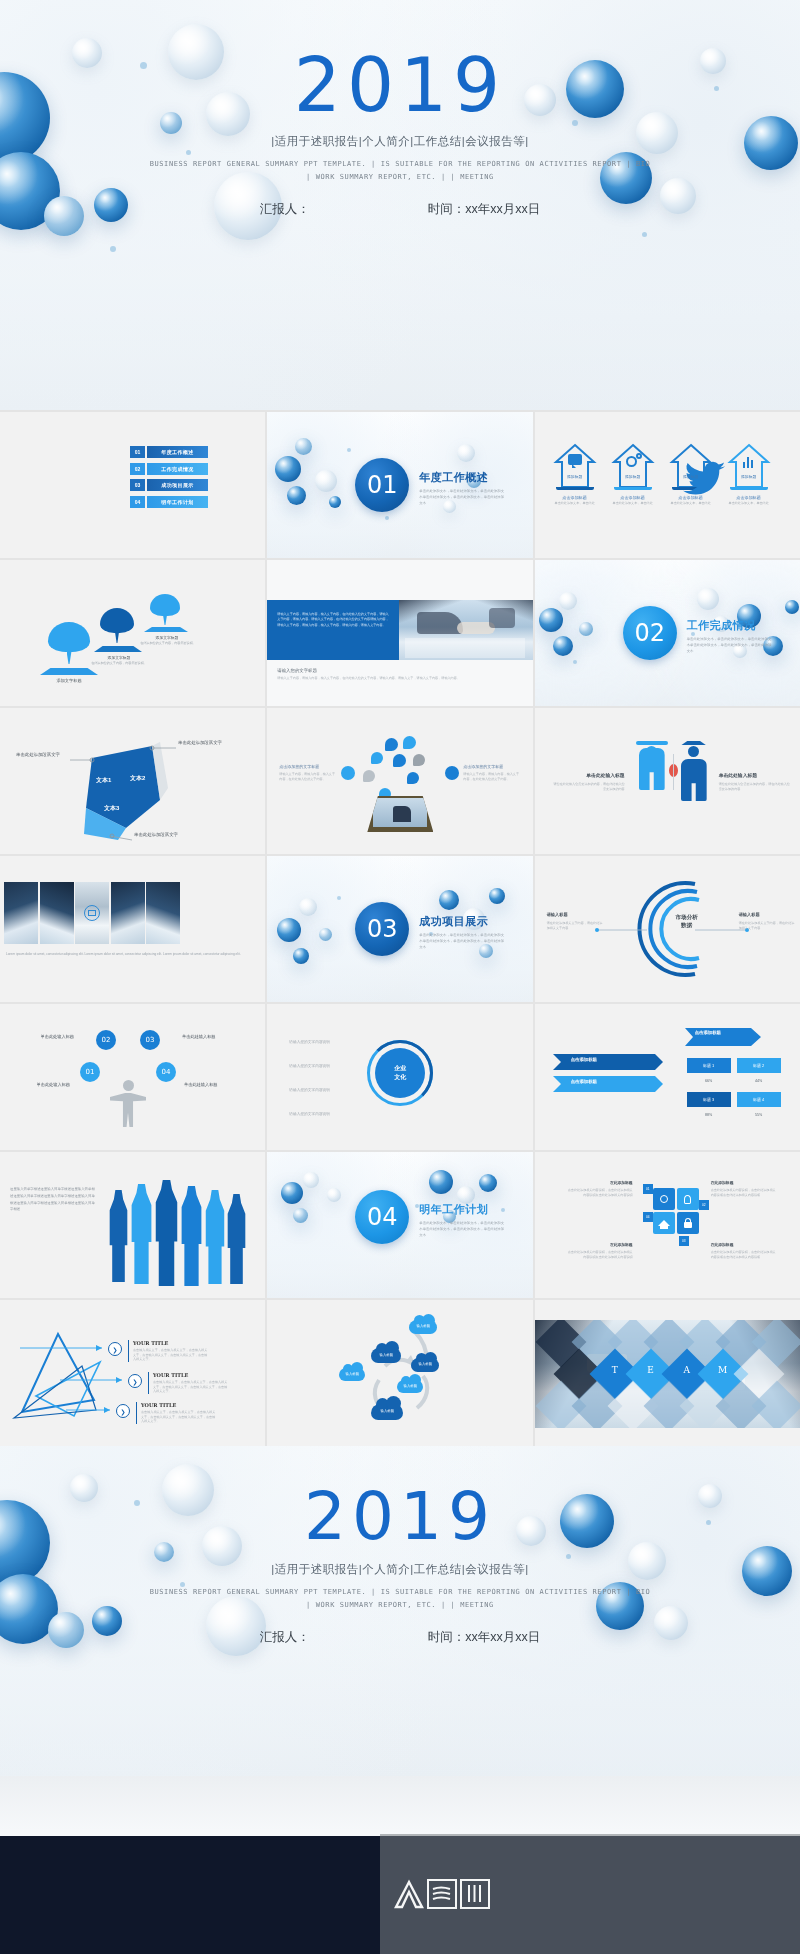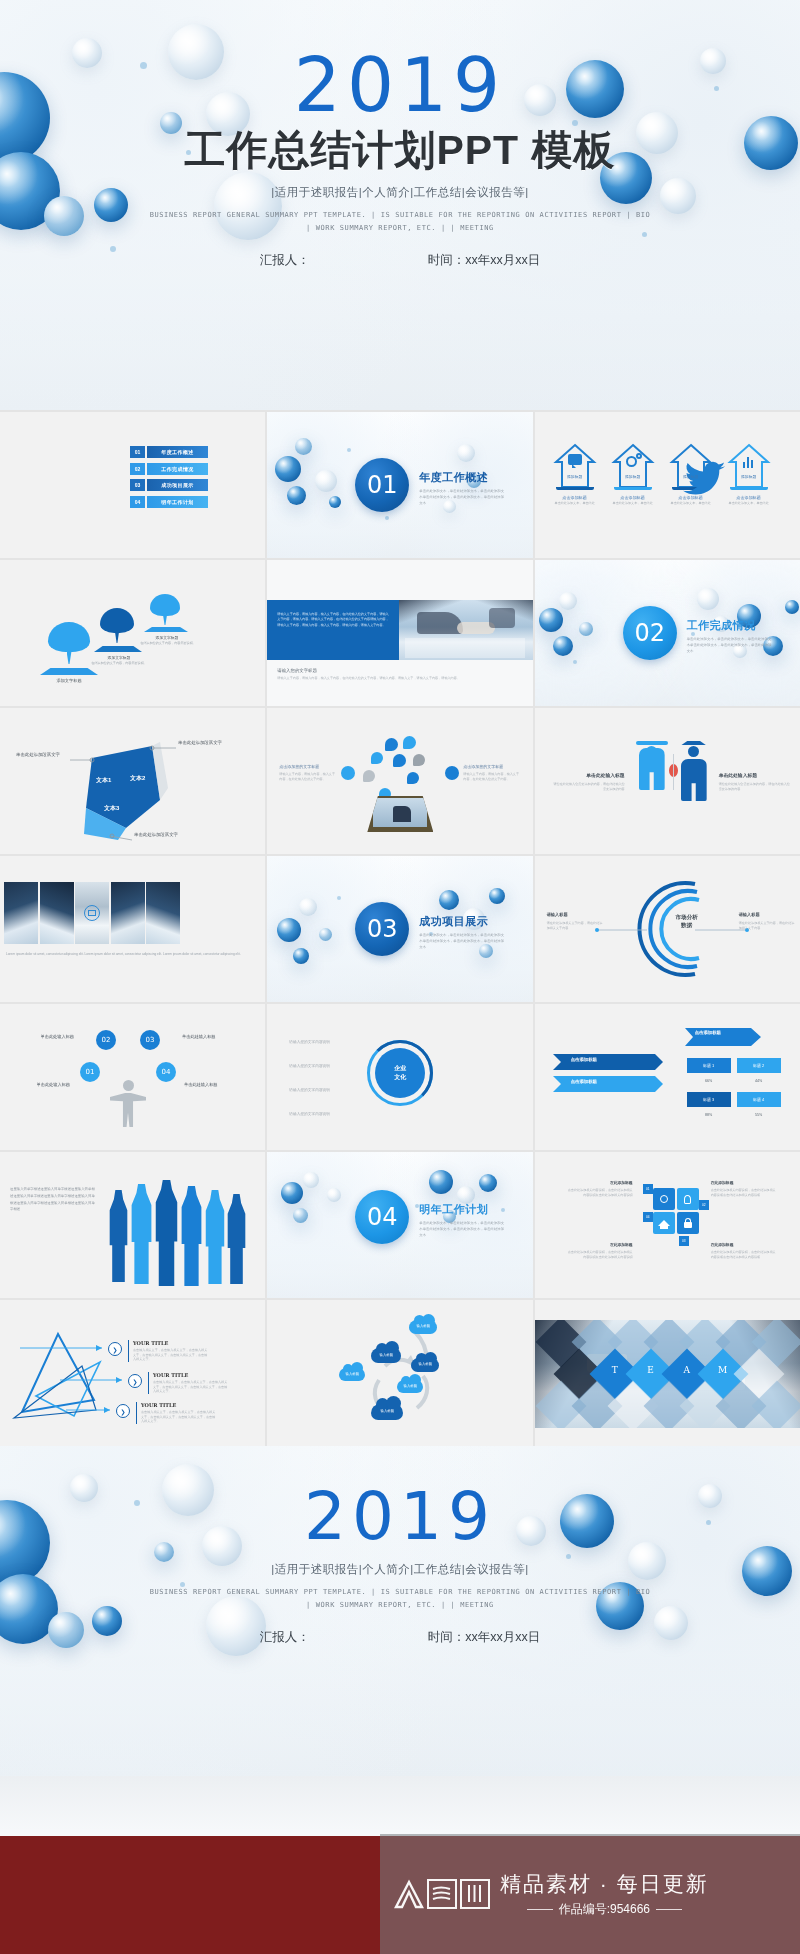--- a/index.html
+++ b/index.html
@@ -3,21 +3,21 @@
 <meta charset="utf-8">
 <style>
   * { box-sizing: border-box; margin:0; padding:0; }
   body {
     width: 800px; height: 1954px;
     font-family: "Liberation Sans", sans-serif;
     background: #ffffff;
     overflow: hidden;
     position: relative;
   }
-  .page { width:800px; height:1954px; position:relative; background:#7f1d1d; }
+  .page { width:800px; height:1954px; position:relative; background:#0f172a; }
 
   
   .cover {
     position:relative; width:800px; height:410px;
     background:
       radial-gradient(circle at 12% 22%, #eef4f9 0%, rgba(238,244,249,0) 55%),
       radial-gradient(circle at 88% 30%, #eaf1f7 0%, rgba(234,241,247,0) 55%),
       linear-gradient(180deg,#fbfdfe 0%, #f3f7fa 55%, #e9eff4 100%);
     overflow:hidden;
   }
@@ -183,21 +183,20 @@
     <div class="ball pale" style="left:700px;top:48px;width:26px;height:26px;"></div>
     <div class="dot" style="left:140px;top:62px;width:7px;height:7px;"></div>
     <div class="dot" style="left:186px;top:150px;width:5px;height:5px;"></div>
     <div class="dot" style="left:110px;top:246px;width:6px;height:6px;"></div>
     <div class="dot" style="left:572px;top:120px;width:6px;height:6px;"></div>
     <div class="dot" style="left:714px;top:86px;width:5px;height:5px;"></div>
     <div class="dot" style="left:642px;top:232px;width:5px;height:5px;"></div>
 
     <div class="cover-inner">
       <div class="yr">2019</div>
-      <div class="maintitle">工作总结计划PPT  模板</div>
       <div class="subtitle">|适用于述职报告|个人简介|工作总结|会议报告等|</div>
       <div class="enline">
         <div>BUSINESS REPORT GENERAL SUMMARY PPT TEMPLATE.  |  IS SUITABLE FOR THE REPORTING ON ACTIVITIES REPORT | BIO</div>
         <div>| WORK SUMMARY REPORT, ETC. |  | MEETING</div>
       </div>
       <div class="meta-row">
         <span>汇报人：</span>
         <span>时间：xx年xx月xx日</span>
       </div>
     </div>
@@ -882,19 +881,15 @@
           <path d="M4 13 Q12 10 21 13" fill="none" stroke="rgba(255,255,255,.95)" stroke-width="2"></path>
           <path d="M4 18 Q12 15 21 18" fill="none" stroke="rgba(255,255,255,.95)" stroke-width="2"></path>
         </svg>
       </span>
       <span>
         <svg width="25" height="25" viewBox="0 0 25 25" style="position:absolute;left:0;top:0;">
           <path d="M7 4 L7 21 M18 4 L18 21 M12.5 4 L12.5 21" fill="none" stroke="rgba(255,255,255,.95)" stroke-width="2"></path>
         </svg>
       </span>
     </div>
-    <div class="wm-text">
-      <div class="l1">精品素材 · 每日更新</div>
-      <div class="l2"><span class="wm-sep"></span><span>作品编号:954666</span><span class="wm-sep"></span></div>
-    </div>
   </div>
 
 </div>
 
 </body></html>

